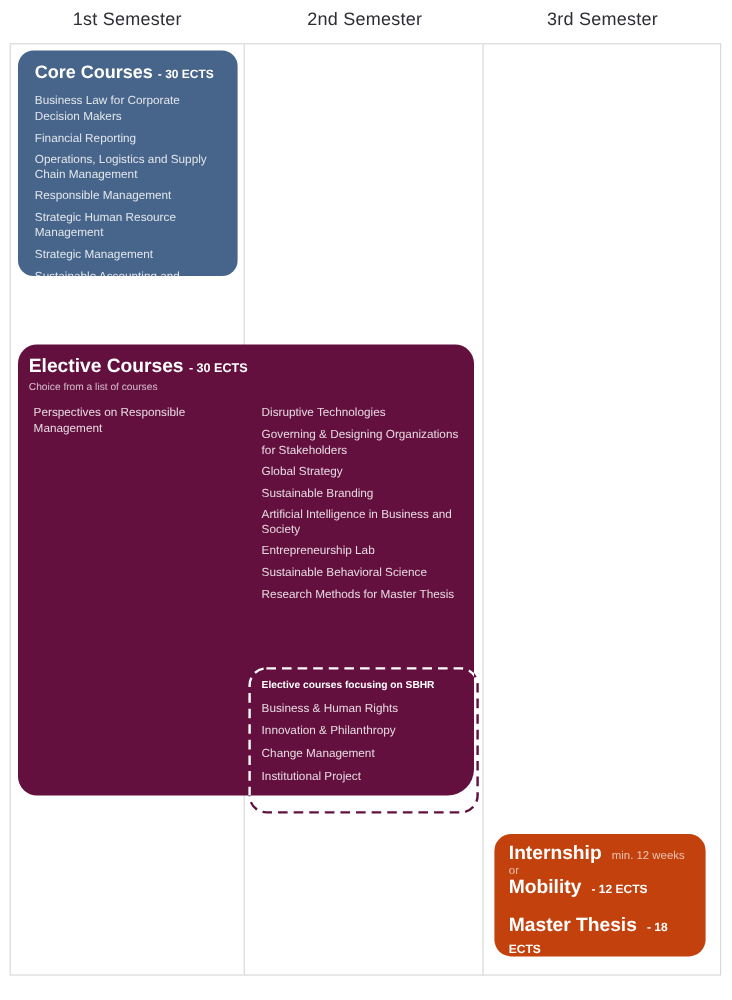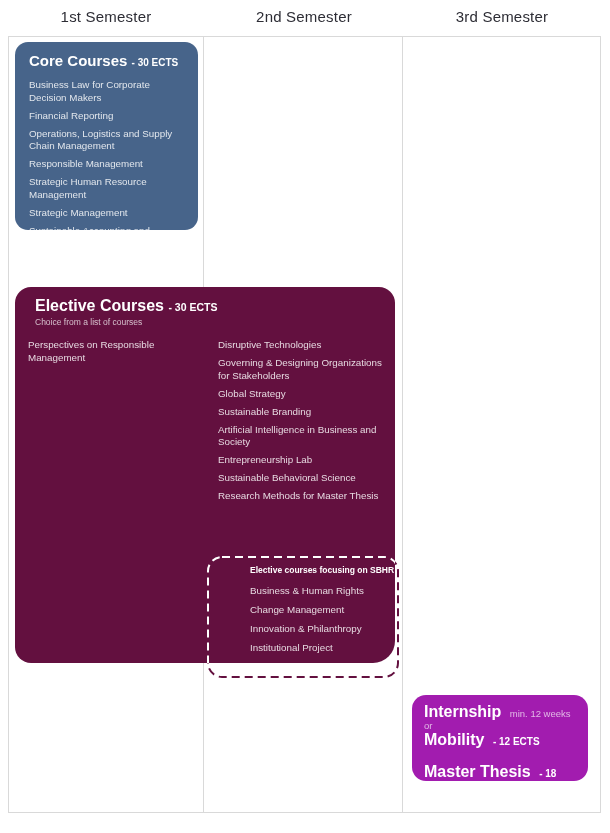--- a/index.html
+++ b/index.html
@@ -24,36 +24,36 @@
 
   .core-box{left:15px;top:42px;width:183px;height:188px;background:#47648a;
     border-radius:13px;padding:10px 14px;}
   .core-box .box-title{font-size:15px;}
   .core-box .ects{font-size:10px;}
   .course-list{margin-top:10px;}
   .course{font-size:9.8px;line-height:12.5px;color:rgba(255,255,255,0.84);
     margin-bottom:5.5px;}
 
   .elective-box{left:15px;top:287px;width:380px;height:376px;background:#63103f;
-    border-radius:16px 16px 22px 16px;padding:10px 20px;}
+    border-radius:16px 16px 22px 16px;padding:10px 9px;}
   .elective-box .box-title{font-size:16px;}
   .elective-box .ects{font-size:10.5px;}
   .subtitle{font-size:8.5px;color:rgba(255,255,255,0.72);margin-top:2px;}
   .elective-col{position:absolute;top:52px;}
   .elective-col.c1{left:13px;width:175px;}
   .elective-col.c2{left:203px;width:170px;}
 
   
   .sbhr-dash{position:absolute;left:195px;top:545px;width:215px;height:145px;
     pointer-events:none;z-index:5;}
-  .sbhr-content{position:absolute;left:218px;top:565px;width:170px;z-index:6;color:#fff;margin-left:32px;}
+  .sbhr-content{position:absolute;left:218px;top:565px;width:170px;z-index:6;color:#fff;}
   .sbhr-label{font-size:8.5px;font-weight:bold;color:#ffffff;margin-bottom:9px;}
   .sbhr-content .course{margin-bottom:6px;line-height:13px;}
 
-  .final-box{left:412px;top:695px;width:176px;height:86px;background:#a21caf;
+  .final-box{left:412px;top:695px;width:176px;height:102px;background:#c2410c;
     border-radius:14px;padding:8px 12px;z-index:2;}
   .big{font-size:16px;font-weight:bold;color:#fff;}
   .suffix-light{font-size:9.5px;color:rgba(255,255,255,0.68);margin-left:4px;}
   .suffix-bold{font-size:10px;font-weight:bold;color:#fff;margin-left:4px;}
   .or-line{font-size:9.5px;color:rgba(255,255,255,0.68);line-height:10px;}
   .thesis-line{margin-top:14px;}
 </style>
 </head>
 <body>
 
@@ -117,22 +117,22 @@
         <rect x="-180" y="-258" width="380" height="376" rx="16" fill="#000"></rect>
       </mask>
     </defs>
     <rect x="13" y="12" width="190" height="120" rx="14" fill="none" stroke="#ffffff" stroke-width="2" stroke-dasharray="8 5" mask="url(#mInside)"></rect>
     <rect x="13" y="12" width="190" height="120" rx="14" fill="none" stroke="#63103f" stroke-width="2" stroke-dasharray="8 5" mask="url(#mOutside)"></rect>
   </svg>
 
   <div class="sbhr-content">
     <div class="sbhr-label">Elective courses focusing on SBHR</div>
     <div class="course">Business &amp; Human Rights</div>
+    <div class="course">Innovation &amp; Philanthropy</div>
     <div class="course">Change Management</div>
-    <div class="course">Innovation &amp; Philanthropy</div>
     <div class="course">Institutional Project</div>
   </div>
 
   <div class="box final-box">
     <div>
       <span class="big">Internship</span>
       <span class="suffix-light">min. 12 weeks</span>
     </div>
     <div class="or-line">or</div>
     <div>

